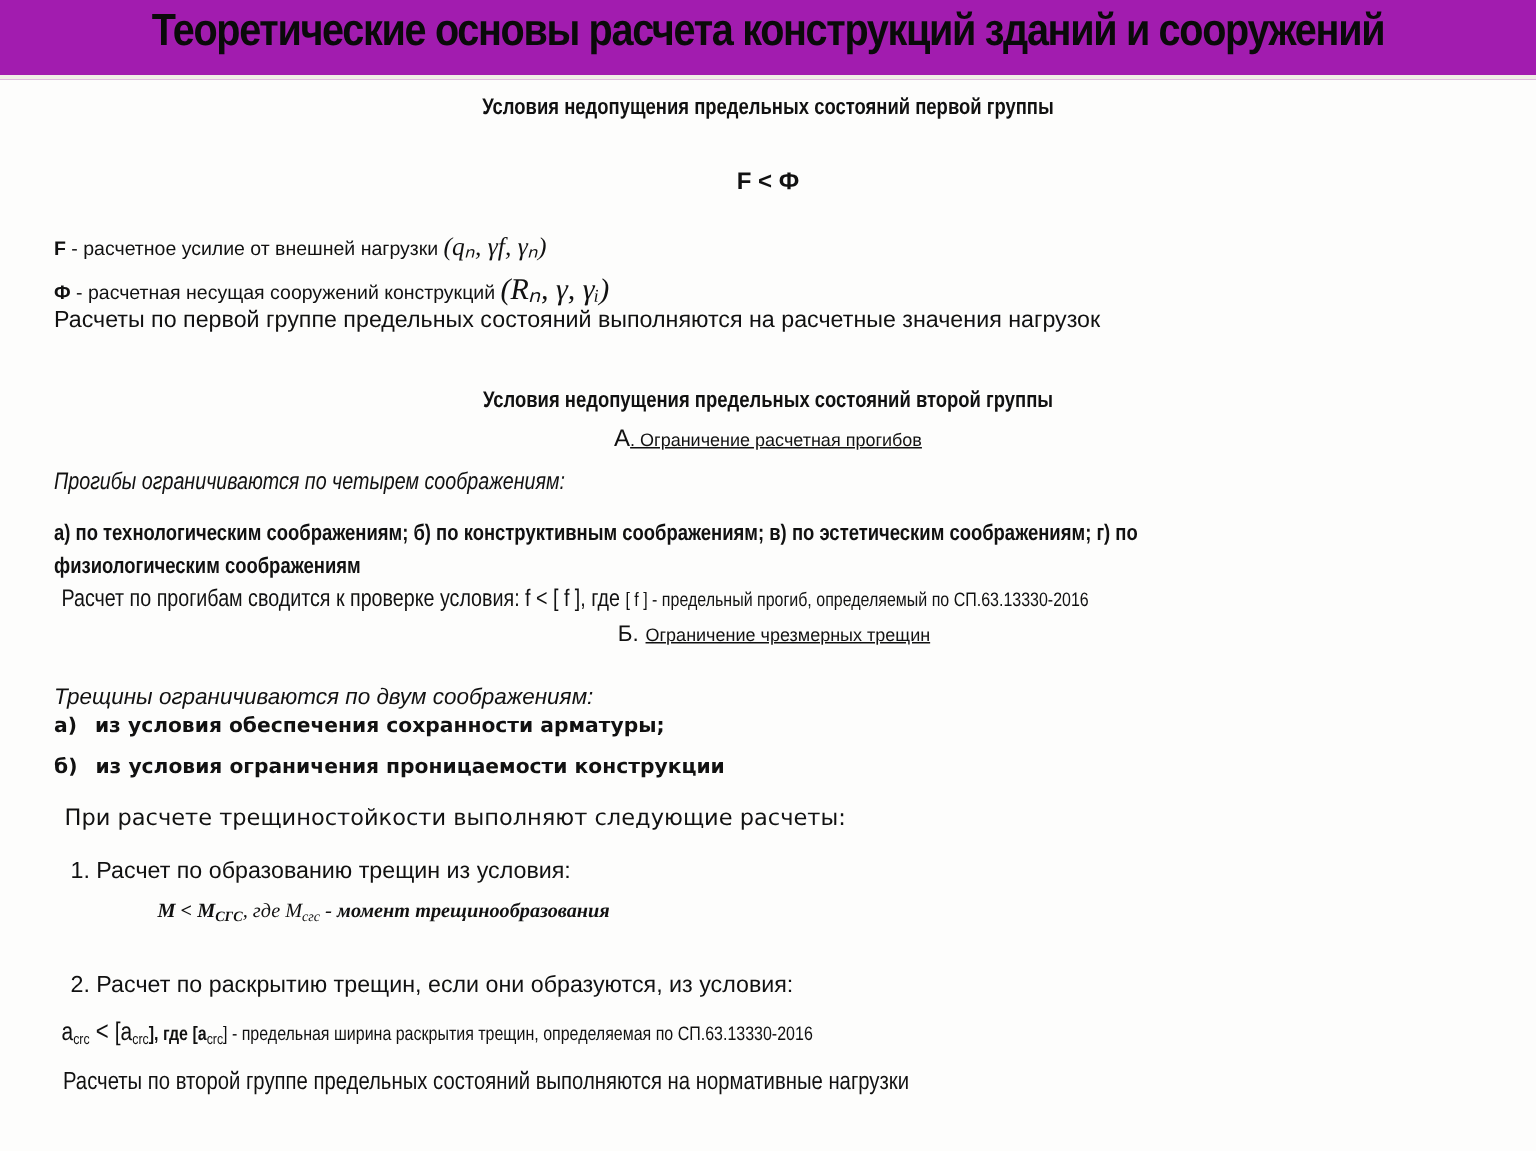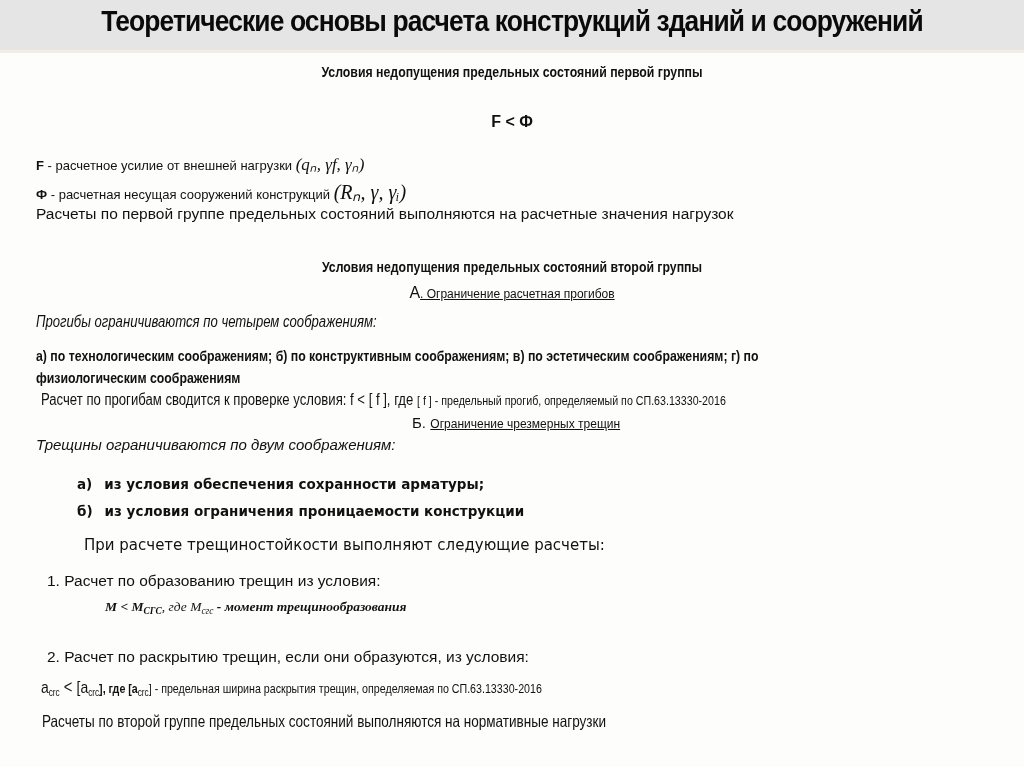--- a/index.html
+++ b/index.html
@@ -1,28 +1,28 @@
 <!DOCTYPE html>
 <html><head>
 <meta charset="utf-8">
 <style>
   html, body { margin:0; padding:0; }
   body { width:1024px; height:767px; background:#fbfbf9; position:relative; overflow:hidden; font-family:"Liberation Sans", sans-serif; color:#111; }
   .slide { position:absolute; left:0; top:0; width:1024px; height:767px; background:#fdfdfc; }
-  .title-bar { position:absolute; left:0; top:0; width:1024px; height:50px; background:#e5e5e5; border-bottom:3px solid #f0eee6; }
+  .title-bar { position:absolute; left:0; top:0; width:1024px; height:50px; background:#a21caf; border-bottom:3px solid #f0eee6; }
   .title { position:absolute; left:0; top:4px; width:1024px; text-align:center; font-family:"Liberation Sans Narrow","Liberation Sans", sans-serif; font-weight:bold; font-size:30px; letter-spacing:-1px; color:#0a0a0a; transform:scaleX(0.88); transform-origin:center; white-space:nowrap; }
   .t { position:absolute; white-space:nowrap; }
   .center { text-align:center; left:0; width:1024px; }
   .h { font-size:15px; font-weight:bold; }
   .narrow { transform:scaleX(0.82); transform-origin:left center; }
   .narrowc { transform:scaleX(0.82); transform-origin:center; }
   .u { text-decoration:underline; }
   .math { font-family:"Liberation Serif", serif; font-style:italic; }
   .sub { font-size:0.7em; vertical-align:-0.3em; }
-  .calibri { font-family:"DejaVu Sans", sans-serif;margin-left:41px; }
+  .calibri { font-family:"DejaVu Sans", sans-serif; }
 </style>
 </head>
 <body>
 
 <div class="slide">
 
   <div class="title-bar">
     <div class="title">Теоретические основы расчета конструкций зданий и сооружений</div>
   </div>
 
@@ -53,21 +53,21 @@
 
   <div class="t narrow" style="left:41px; top:391px;">
     <span style="font-size:16px;">Расчет по прогибам сводится к проверке условия: f &lt; [ f ], где </span><span style="font-size:13px;">[ f ] - предельный прогиб, определяемый по СП.63.13330-2016</span>
   </div>
 
   <div class="t center" style="top:414px; left:4px;">
     <span style="font-size:15px;">Б.</span>
     <span class="u" style="font-size:12px;">Ограничение чрезмерных трещин</span>
   </div>
 
-  <div class="t" style="left:36px; top:436px; font-size:15px; font-style:italic;text-align:right;">Трещины ограничиваются по двум соображениям:</div>
+  <div class="t" style="left:36px; top:456px; font-size:15px; font-style:italic;text-align:right;">Трещины ограничиваются по двум соображениям:</div>
 
   <div class="t calibri" style="left:36px; top:476px; font-size:13.5px; font-weight:bold;">
     <span>а)</span><span style="display:inline-block; width:12px;"></span><span>из условия обеспечения сохранности арматуры;</span>
   </div>
   <div class="t calibri" style="left:36px; top:503px; font-size:13.5px; font-weight:bold;">
     <span>б)</span><span style="display:inline-block; width:12px;"></span><span>из условия ограничения проницаемости конструкции</span>
   </div>
 
   <div class="t calibri" style="left:43px; top:536px; font-size:15px;">При расчете трещиностойкости выполняют следующие расчеты:</div>
 

